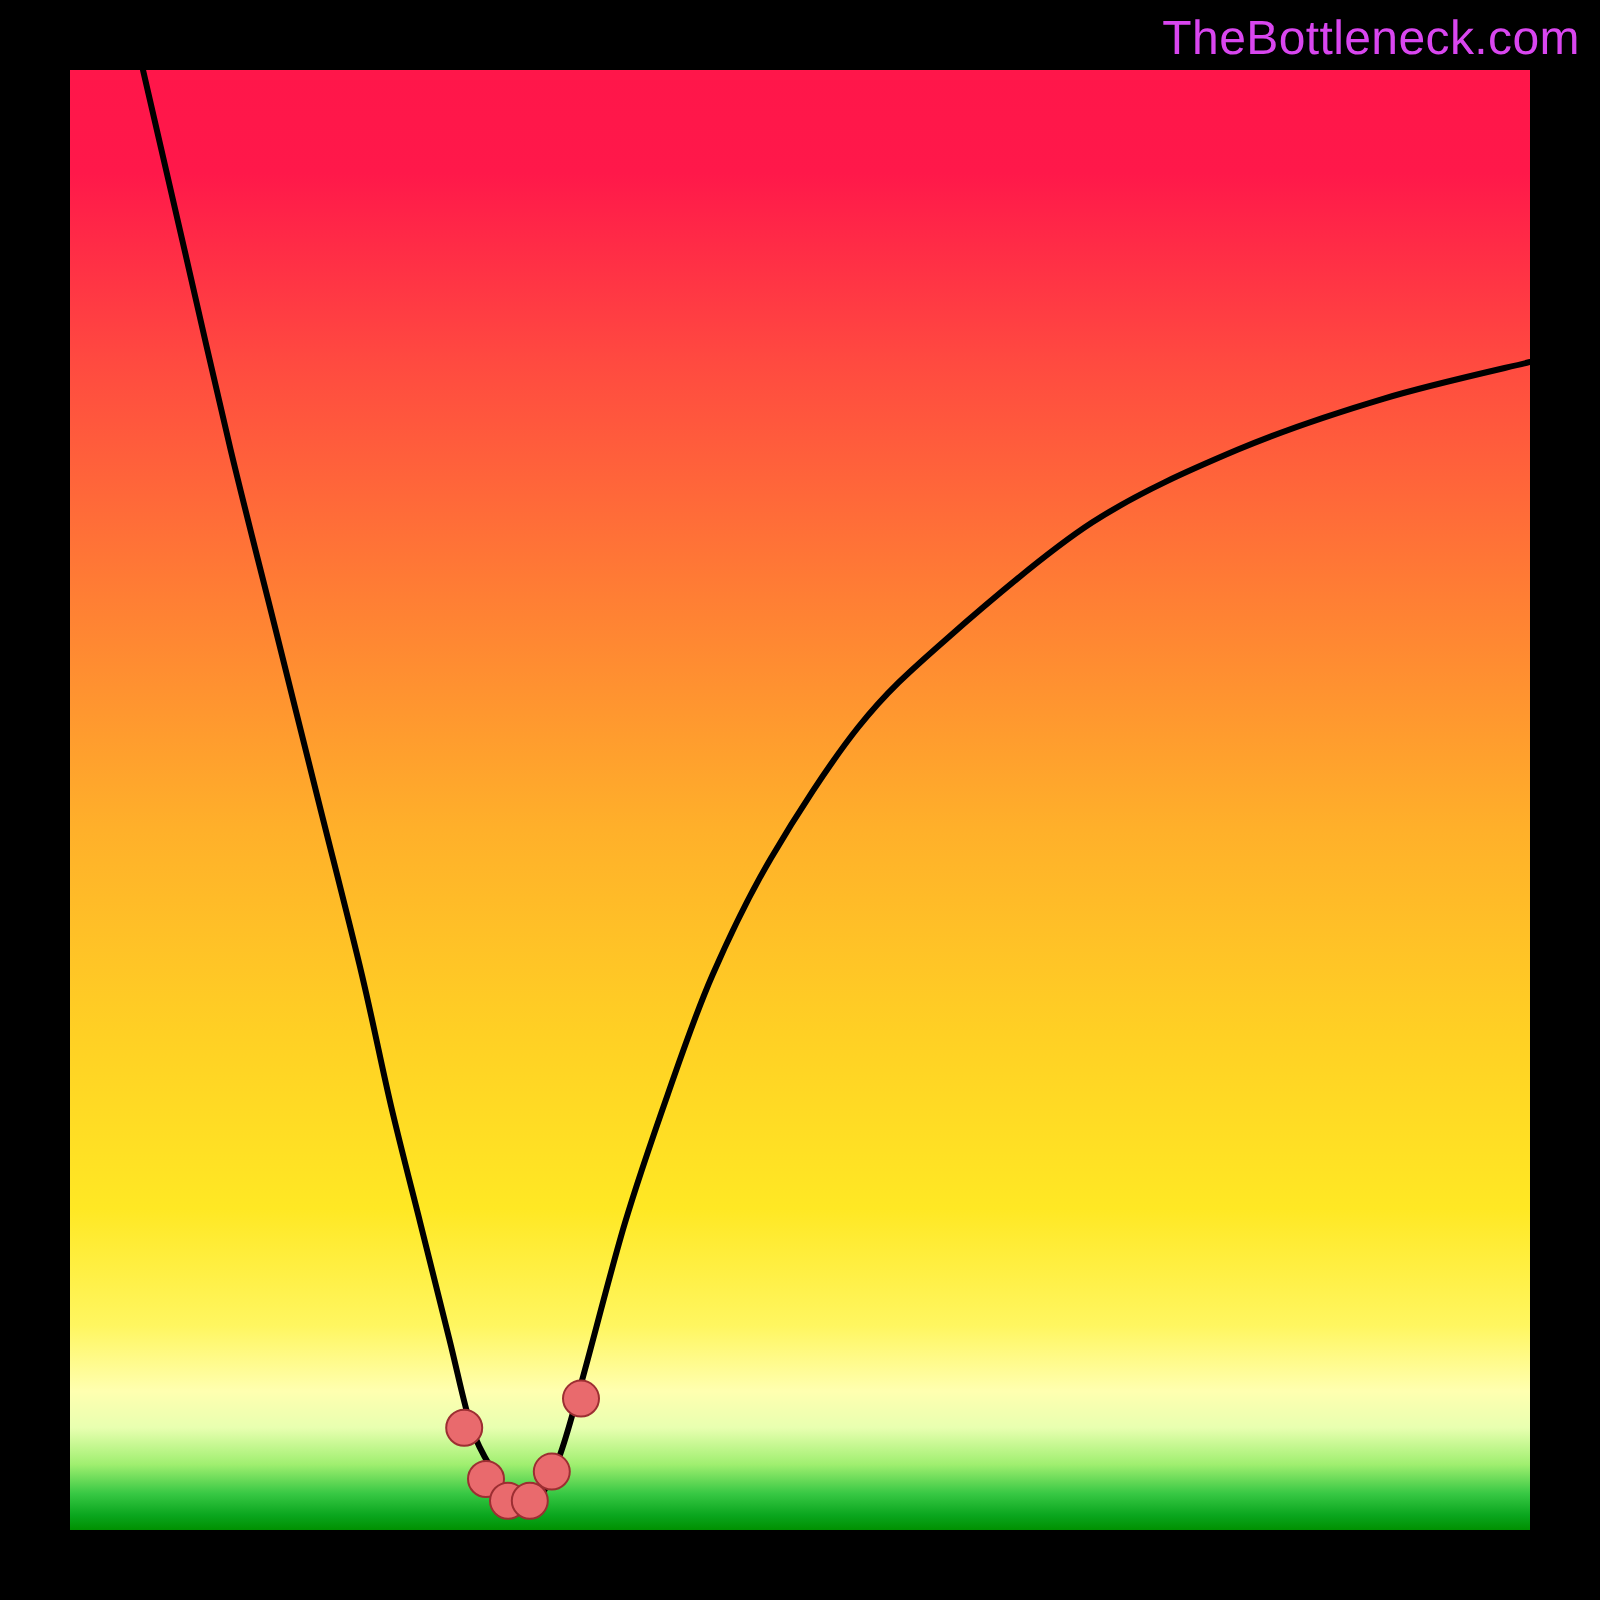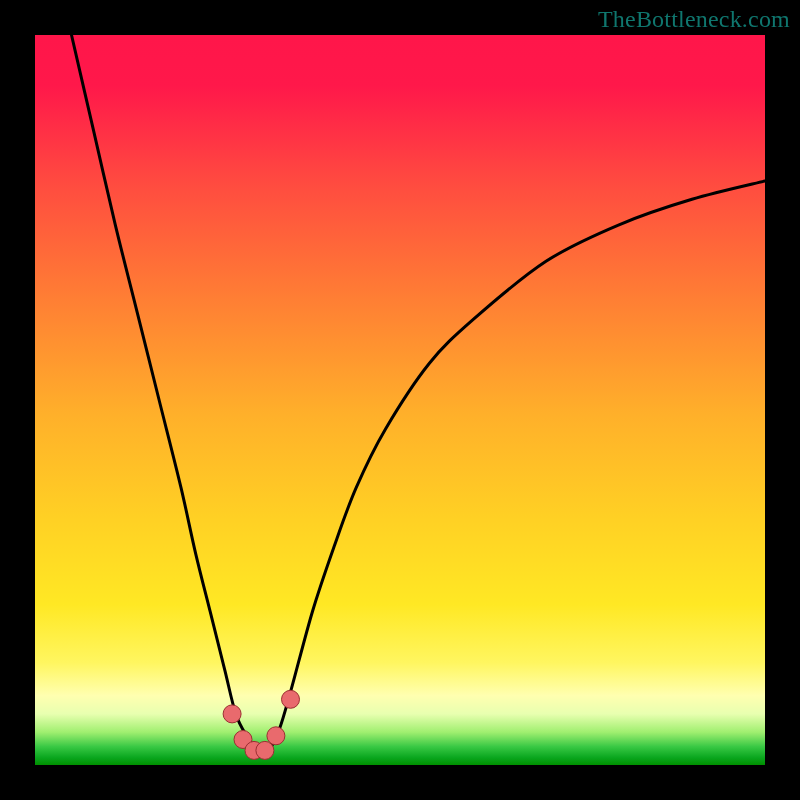--- a/index.html
+++ b/index.html
@@ -22,23 +22,23 @@
     left: 35px;
     top: 35px;
     width: 730px;
     height: 730px;
     overflow: hidden;
   }
   .watermark {
     position: absolute;
     top: 6px;
     right: 10px;
-    font-family: Liberation Serif, serif;
+    font-family: Liberation Sans, sans-serif;
     font-size: 24px;
-    color: #0f766e;
+    color: #d946ef;
     letter-spacing: 0.2px;
     font-weight: 500;
   }
   .gradient {
     position: absolute;
     inset: 0;
   }
   .curve {
     position: absolute;
     inset: 0;

